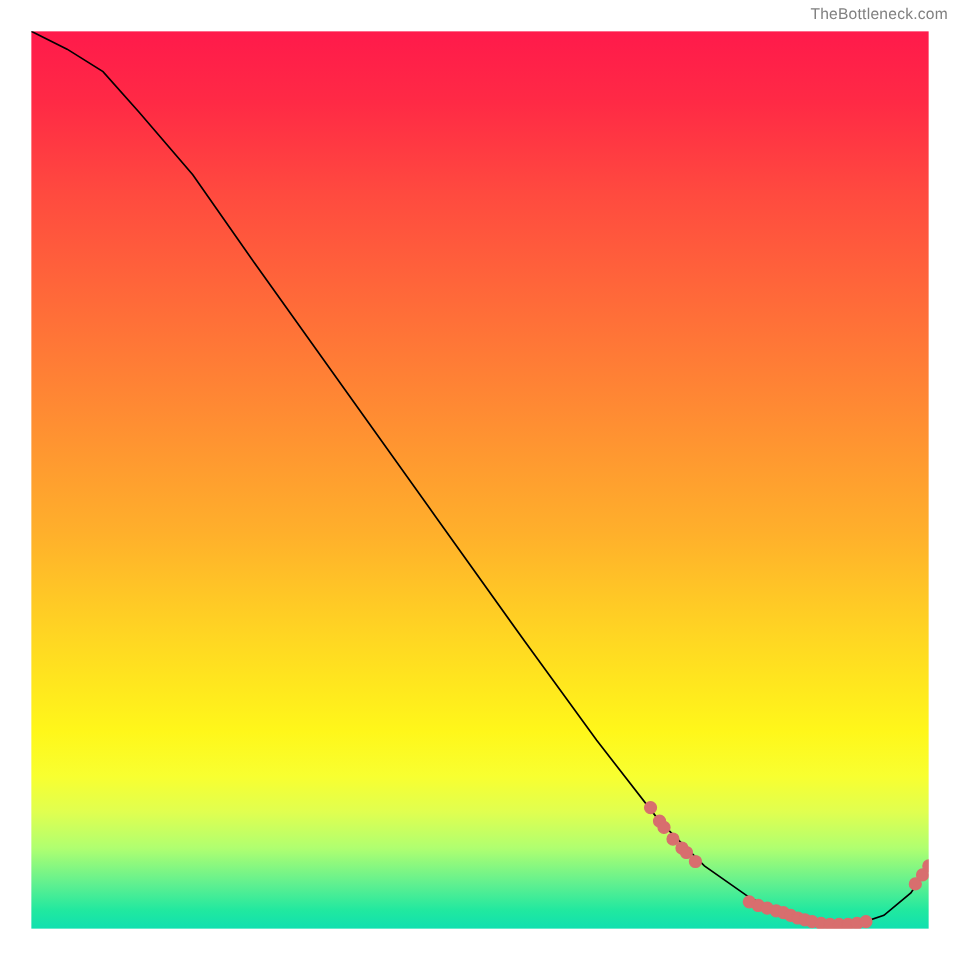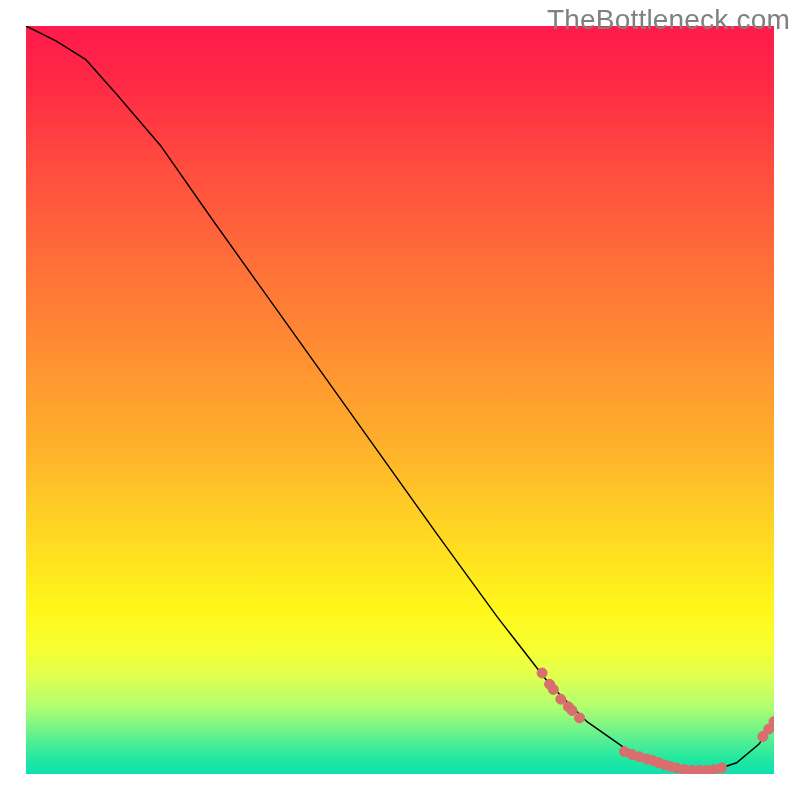--- a/index.html
+++ b/index.html
@@ -53,21 +53,21 @@
     stroke-width: 1.4;
   }
   .dot {
     fill: #d86e6e;
     stroke: #d86e6e;
   }
   .attribution {
     position: absolute;
     top: 4px;
     right: 10px;
-    font-size: 28px;
+    font-size: 13px;
     color: #808080;
     font-family: Arial, Helvetica, sans-serif;
     letter-spacing: 0.2px;
   }
   .frame-top, .frame-left, .frame-right, .frame-bottom {
     position: absolute;
     background: #ffffff;
   }
   .frame-top    { left:0; top:0; width:800px; height:26px; }
   .frame-bottom { left:0; bottom:0; width:800px; height:26px; }

